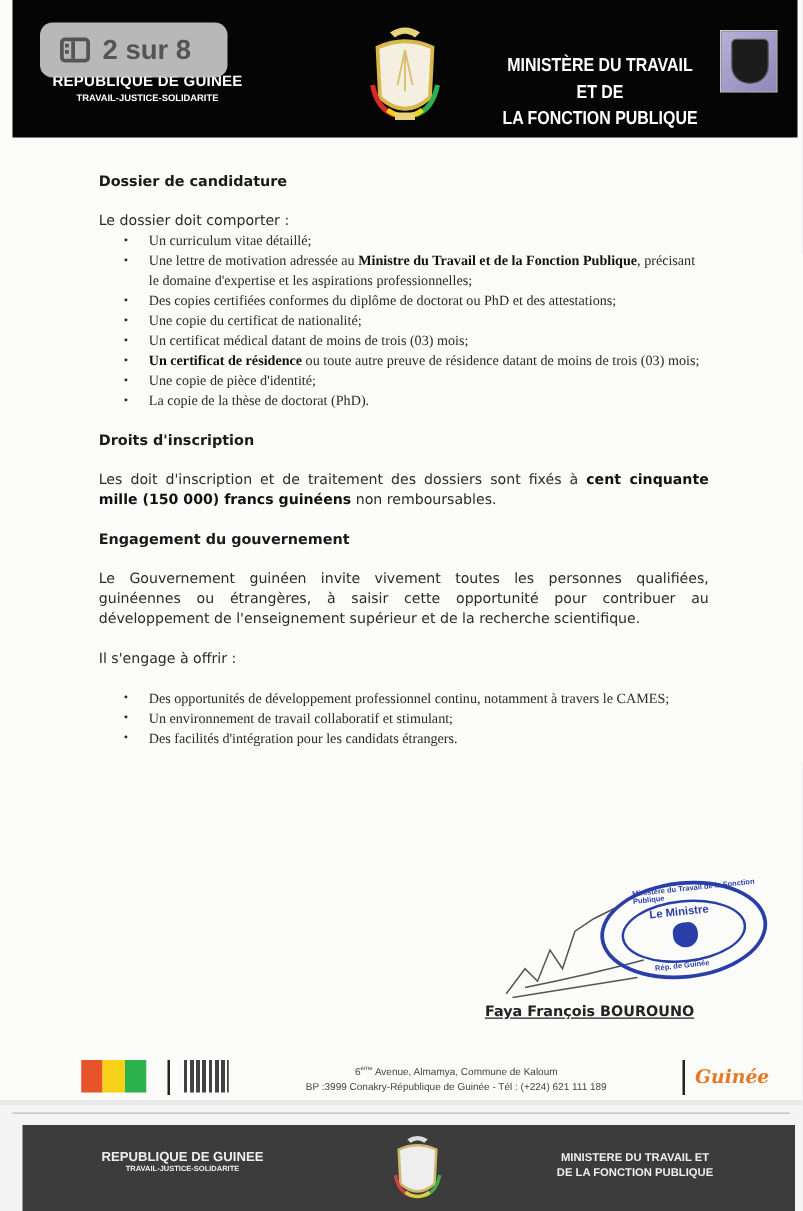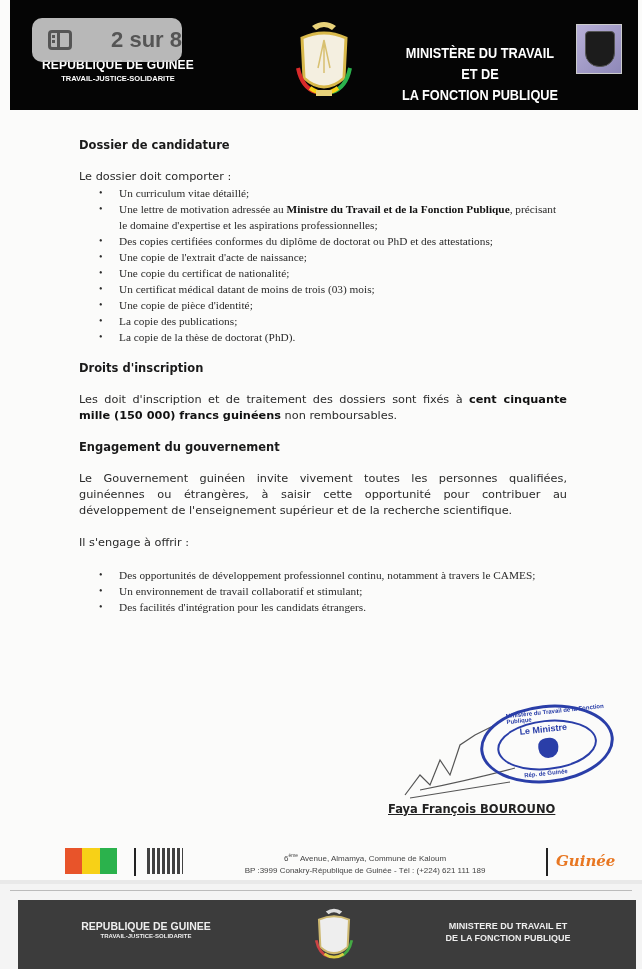--- a/index.html
+++ b/index.html
@@ -32,21 +32,21 @@
       background: linear-gradient(135deg, #b8b0d8, #8e88b8); border: 1px solid #ccc;
     }
     .emblem .shield {
       position: absolute; left: 8px; top: 6px; width: 30px; height: 36px;
       background: #1c1c1c; border-radius: 4px 4px 14px 14px; border: 1px solid #555;
     }
     .page-badge {
       position: absolute; left: 32px; top: 18px; width: 150px; height: 44px;
       background: rgba(200,200,200,0.92); border-radius: 10px;
       display: flex; align-items: center; padding-left: 16px; gap: 10px;
-      font-family: "Liberation Sans", sans-serif; font-weight: bold; font-size: 22px; color: #555; justify-content: space-between;
+      font-family: "Liberation Sans", sans-serif; font-weight: bold; font-size: 22px; color: #555;
     }
     .page-badge .ico {
       width: 24px; height: 20px; border: 3px solid #555; border-radius: 4px; position: relative;
     }
     .page-badge .ico::before {
       content: ""; position: absolute; left: 6px; top: 0; width: 3px; height: 100%; background: #555;
     }
     .page-badge .ico::after {
       content: ""; position: absolute; left: 1px; top: 2px; width: 3px; height: 3px; background: #555;
       box-shadow: 0 5px 0 #555;
@@ -157,25 +157,24 @@
     <span>2 sur 8</span>
   </div>
 
   <div class="content">
     <div class="h">Dossier de candidature</div>
     <div class="p">Le dossier doit comporter :</div>
     <ul>
       <li>Un curriculum vitae détaillé;</li>
       <li><span>Une lettre de motivation adressée au </span><b>Ministre du Travail et de la Fonction Publique</b><span>, précisant le domaine d'expertise et les aspirations professionnelles;</span></li>
       <li>Des copies certifiées conformes du diplôme de doctorat ou PhD et des attestations;</li>
-      <li>Une copie de l'extrait d'acte de naissance;</li>
       <li>Une copie du certificat de nationalité;</li>
       <li>Un certificat médical datant de moins de trois (03) mois;</li>
+      <li><b>Un certificat de résidence</b><span> ou toute autre preuve de résidence datant de moins de trois (03) mois;</span></li>
       <li>Une copie de pièce d'identité;</li>
-      <li>La copie des publications;</li>
       <li>La copie de la thèse de doctorat (PhD).</li>
     </ul>
 
     <div class="h" style="margin-top:15px">Droits d'inscription</div>
     <div class="p just"><span>Les doit d'inscription et de traitement des dossiers sont fixés à </span><b>cent cinquante mille (150 000) francs guinéens</b><span> non remboursables.</span></div>
 
     <div class="h" style="margin-top:15px">Engagement du gouvernement</div>
     <div class="p just">Le Gouvernement guinéen invite vivement toutes les personnes qualifiées, guinéennes ou étrangères, à saisir cette opportunité pour contribuer au développement de l'enseignement supérieur et de la recherche scientifique.</div>
     <div class="p">Il s'engage à offrir :</div>
     <ul style="margin-top:16px">

